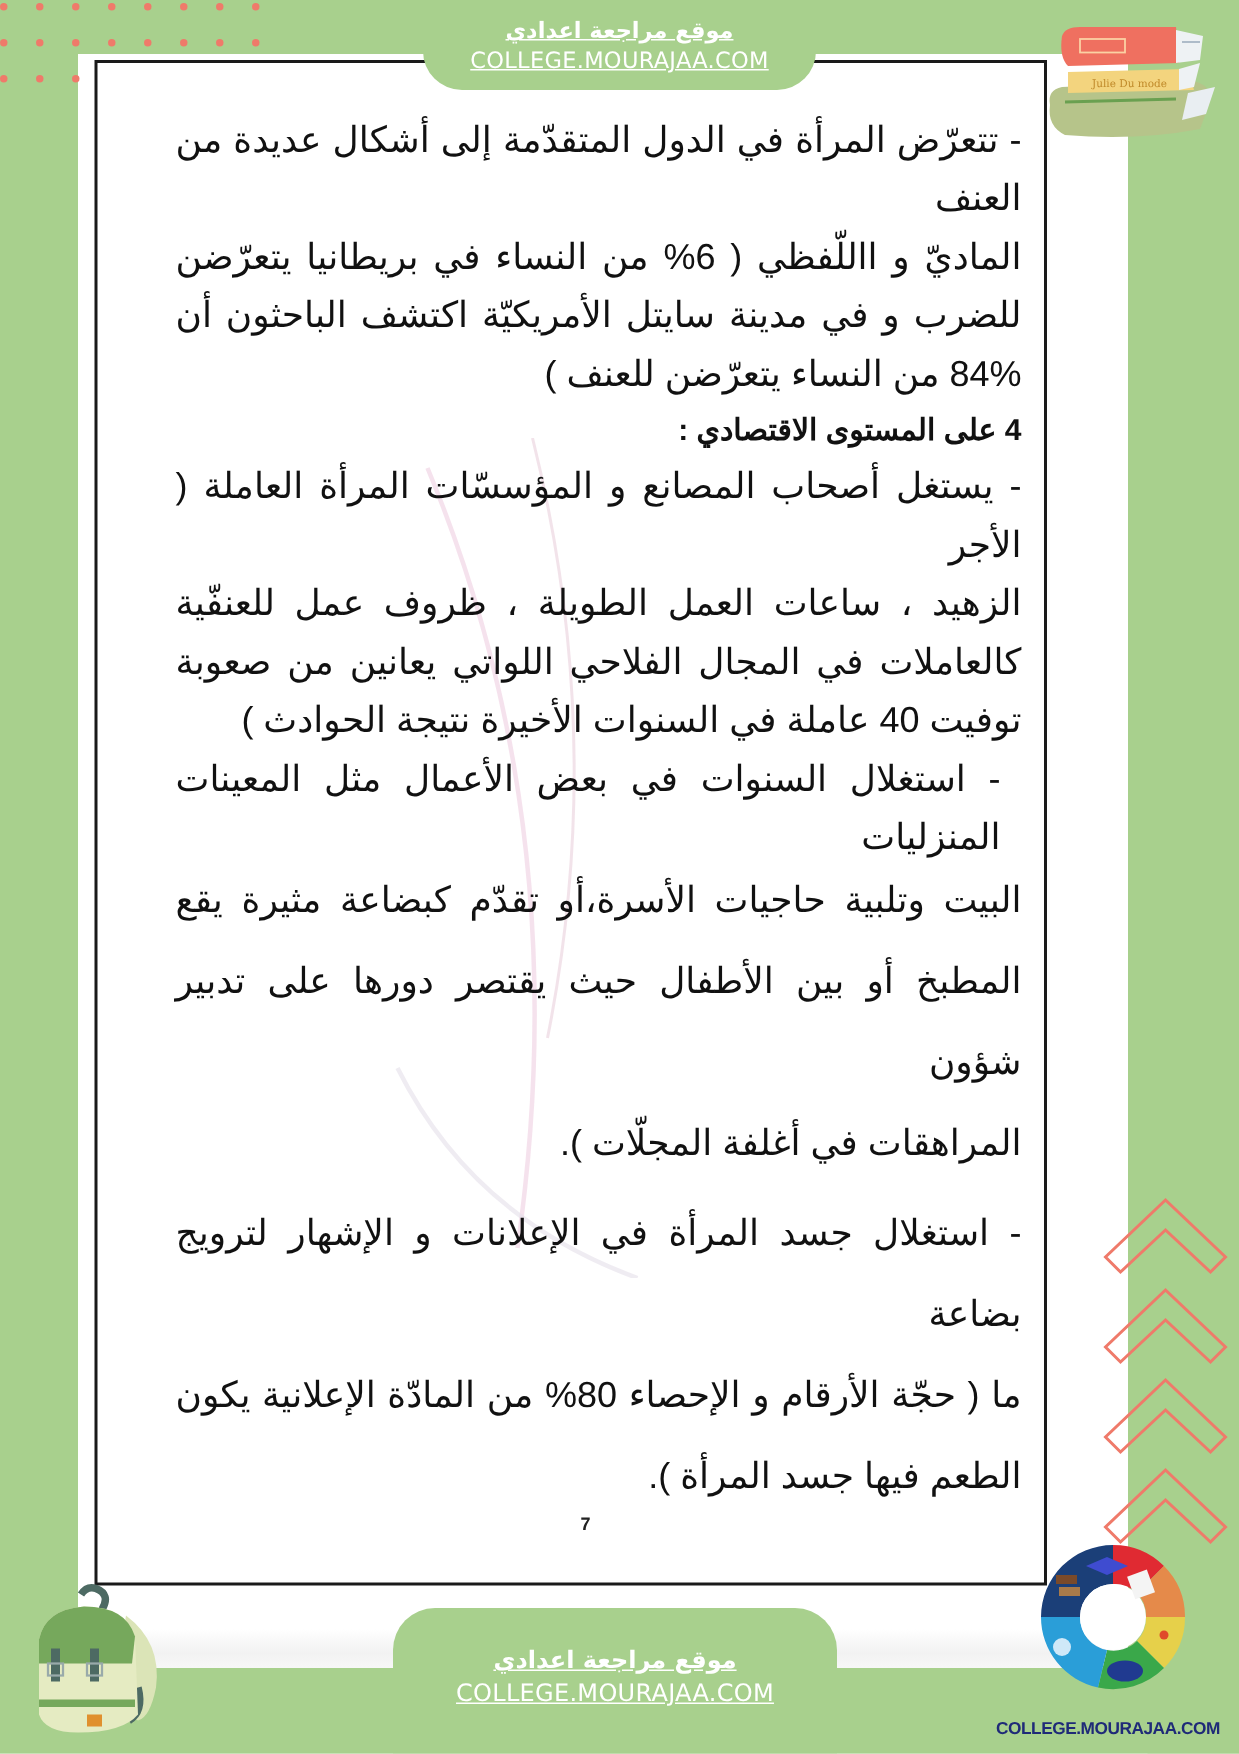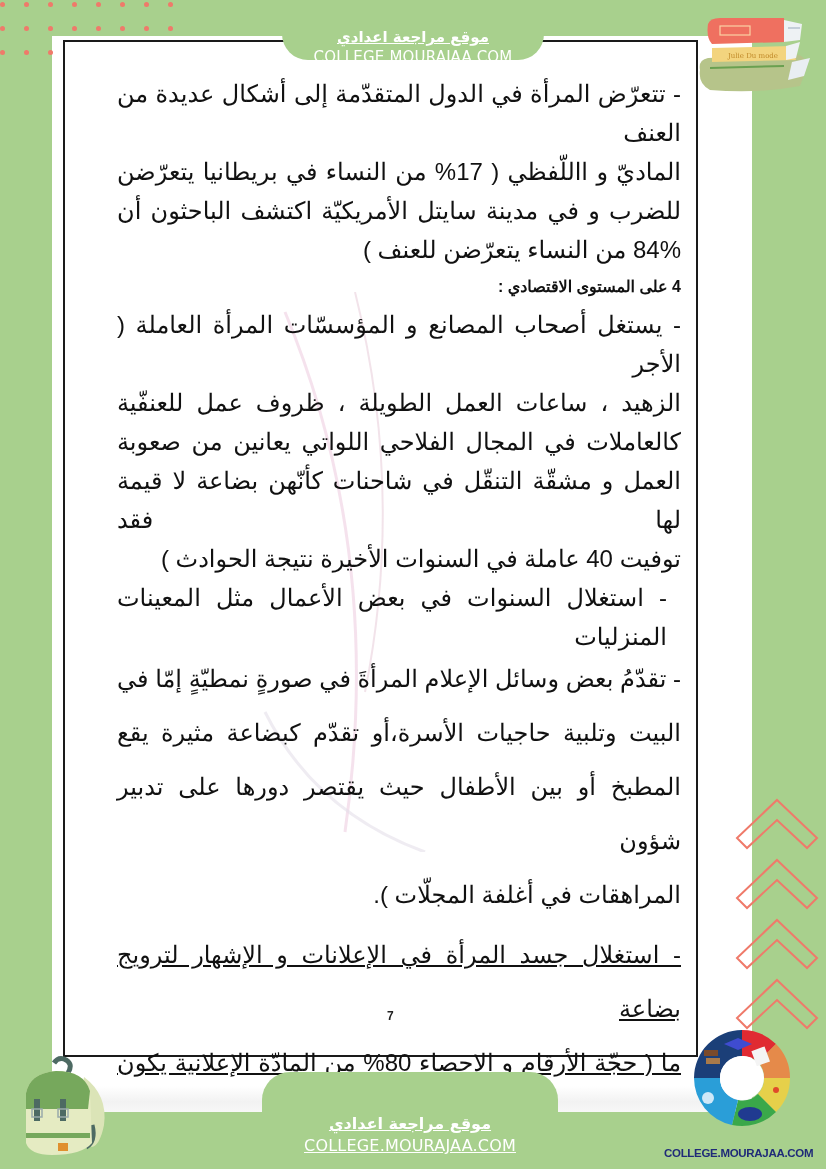--- a/index.html
+++ b/index.html
@@ -54,21 +54,21 @@
     position: absolute;
     left: 16px; top: 32px;
     width: 600px;
     direction: rtl;
     text-align: justify;
     font-family: "Liberation Sans", sans-serif;
     color: #111;
   }
   .para { font-size: 24px; line-height: 39px; text-align-last: right; }
   .para.wide { line-height: 54px; }
-  .heading { font-size: 16px; line-height: 36px; font-weight: bold; }
+  .heading { font-size: 20px; line-height: 36px; font-weight: bold; }
   .line { display: block; text-align: justify; text-align-last: justify; margin-left: 36px; }
   .line.last { text-align-last: right; }
   .page-number {
     position: absolute; left: 322px; top: 967px;
     font-size: 12px; font-weight: bold; color: #222;
     font-family: "Liberation Sans", sans-serif;
   }
   
   .watermark {
     position: absolute; left: 160px; top: 250px; width: 400px; height: 560px;
@@ -85,21 +85,21 @@
   .badge.top {
     left: 282px; top: 0; width: 262px; height: 60px;
     border-radius: 0 0 26px 26px;
     padding-top: 10px;
   }
   .badge.bottom {
     left: 262px; top: 1072px; width: 296px; height: 97px;
     border-radius: 28px 28px 0 0;
     padding-top: 24px;
   }
-  .badge .ar { display: block; font-size: 15px; font-weight: bold; text-decoration: underline; line-height: 20px; margin-top: 17px; }
+  .badge .ar { display: block; font-size: 15px; font-weight: bold; text-decoration: underline; line-height: 20px; }
   .badge .en { display: block; font-size: 15px; text-decoration: underline; line-height: 20px; letter-spacing: 0.2px; }
   .badge.bottom .ar, .badge.bottom .en { font-size: 16px; line-height: 22px; }
   
   .books { position: absolute; left: 688px; top: 12px; width: 130px; height: 82px; }
   .backpack { position: absolute; left: 12px; top: 1055px; width: 100px; height: 108px; }
   .chevrons { position: absolute; left: 735px; top: 792px; width: 85px; height: 240px; }
   .logo { position: absolute; left: 694px; top: 1022px; width: 96px; height: 118px; }
   .logo-text {
     position: absolute; left: 664px; top: 1147px; width: 162px;
     font-family: "Liberation Sans", sans-serif; font-weight: bold;
@@ -145,49 +145,48 @@
 <div class="doc-frame">
   <svg class="watermark" viewBox="0 0 400 560">
     <path d="M60 20 Q 160 260 120 540" stroke="#f1d6e6" stroke-width="3" fill="none" opacity="0.7"></path>
     <path d="M130 0 Q 180 200 140 400" stroke="#e9d0dc" stroke-width="2" fill="none" opacity="0.6"></path>
     <path d="M40 420 Q 90 520 200 560" stroke="#e5e0ea" stroke-width="3" fill="none" opacity="0.6"></path>
   </svg>
 
   <div class="doc-content">
     <div class="para">
       <span class="line">- تتعرّض المرأة في الدول المتقدّمة إلى أشكال عديدة من العنف</span>
-      <span class="line">الماديّ و االلّفظي ( 17% من النساء في بريطانيا يتعرّضن</span>
+      <span class="line">الماديّ و االلّفظي ( 6% من النساء في بريطانيا يتعرّضن</span>
       <span class="line">للضرب و في مدينة سايتل الأمريكيّة اكتشف الباحثون أن</span>
       <span class="line last">84% من النساء يتعرّضن للعنف )</span>
     </div>
 
     <div class="heading">4 على المستوى الاقتصادي :</div>
 
     <div class="para">
       <span class="line">- يستغل أصحاب المصانع و المؤسسّات المرأة العاملة ( الأجر</span>
       <span class="line">الزهيد ، ساعات العمل الطويلة ، ظروف عمل للعنفّية</span>
       <span class="line">كالعاملات في المجال الفلاحي اللواتي يعانين من صعوبة</span>
-      <span class="line">العمل و مشقّة التنقّل في شاحنات كأنّهن بضاعة لا قيمة لها فقد</span>
       <span class="line last">توفيت 40 عاملة  في السنوات الأخيرة نتيجة الحوادث )</span>
     </div>
     <div class="para" style="padding-right:14px;">
       <span class="line last">- استغلال السنوات في بعض الأعمال مثل المعينات المنزليات</span>
     </div>
 
 
     <div class="para wide" style="margin-top:-4px;">
-      <span class="line">- تقدّمُ بعض وسائل الإعلام المرأةَ في صورةٍ نمطيّةٍ إمّا في</span>
       <span class="line">البيت وتلبية حاجيات الأسرة،أو تقدّم كبضاعة مثيرة يقع</span>
       <span class="line">المطبخ أو بين الأطفال حيث يقتصر دورها على تدبير شؤون</span>
       <span class="line last">المراهقات في أغلفة المجلّات ).</span>
     </div>
 
-    <div class="para wide" style="margin-top:6px;text-decoration:underline;">
+    <div class="para wide" style="margin-top:6px;">
       <span class="line">- استغلال جسد المرأة في الإعلانات و الإشهار لترويج بضاعة</span>
       <span class="line">ما ( حجّة الأرقام و الإحصاء 80% من المادّة الإعلانية يكون</span>
+      <span class="line last">الطعم فيها جسد المرأة ).</span>
     </div>
   </div>
 
   <div class="page-number">7</div>
 </div>
 
 <div class="badge top">
   <span class="ar">موقع مراجعة اعدادي</span>
   <span class="en">COLLEGE.MOURAJAA.COM</span>
 </div>

